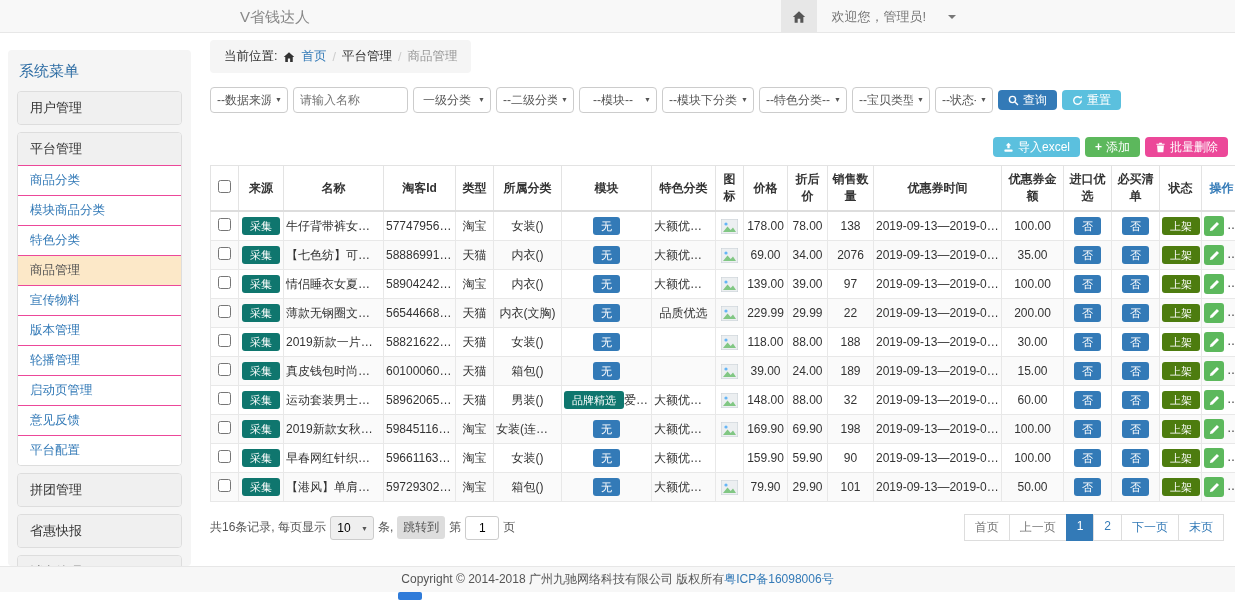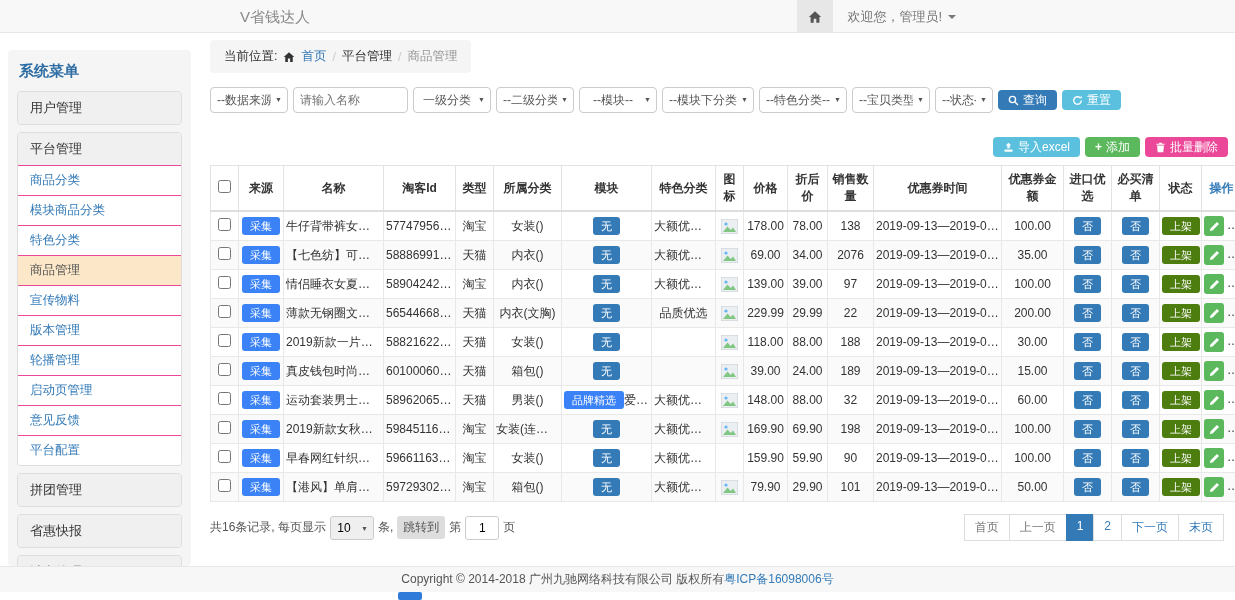--- a/index.html
+++ b/index.html
@@ -4,26 +4,26 @@
 <style>
   * { box-sizing: border-box; margin: 0; padding: 0; }
   body { font-family: "Liberation Sans", "DejaVu Sans", sans-serif; background: #fff; }
   .page { position: relative; width: 1235px; height: 600px; overflow: hidden; background: #fff; }
 
   
   .topbar { position: absolute; top: 0; left: 0; right: 0; height: 33px; background: #f8f8f8; border-bottom: 1px solid #e7e7e7; }
   .brand { position: absolute; left: 240px; top: 0; line-height: 33px; font-size: 15px; color: #888; }
   .topbar-right { position: absolute; right: 265px; top: 0; height: 33px; display: flex; align-items: stretch; }
   .home-btn { width: 36px; background: #e7e7e7; display: flex; align-items: center; justify-content: center; cursor: pointer; }
-  .user-menu { display: flex; align-items: center; gap: 6px; padding: 0 14px; font-size: 13px; color: #777; cursor: pointer; }
+  .user-menu { display: flex; align-items: center; gap: 22px; padding: 0 14px; font-size: 13px; color: #777; cursor: pointer; }
   .caret-down { width: 0; height: 0; border-left: 4px solid transparent; border-right: 4px solid transparent; border-top: 4px solid #777; }
 
   
   .sidebar { position: absolute; left: 8px; top: 50px; width: 183px; height: 516px; background: #f5f5f5; border-radius: 4px; padding: 10px 9px; overflow: hidden; }
-  .sidebar-title { color: #2e6da4; font-size: 15px; font-weight: bold; padding: 2px 2px 10px 2px; }
+  .sidebar-title { color: #2e6da4; font-size: 15px; font-weight: normal; padding: 2px 2px 10px 2px; }
   .panel { background: #fff; border: 1px solid #ddd; border-radius: 4px; margin-bottom: 7px; overflow: hidden; }
   .panel-heading { background: #f0f0f0; padding: 7px 12px; font-size: 13px; color: #333; cursor: pointer; }
   .panel-body { background: #fff; }
   .side-link { padding: 6px 12px; font-size: 12.5px; color: #337ab7; border-top: 1px solid #ec4899; cursor: pointer; }
   .side-link.active { background: #fce8c8; color: #555; }
 
   
   .main { position: absolute; left: 210px; top: 40px; width: 1018px; }
   .breadcrumb { display: inline-flex; align-items: center; gap: 6px; background: #f5f5f5; border-radius: 4px; padding: 8px 14px; font-size: 12.5px; color: #333; margin-bottom: 14px; }
   .breadcrumb .link { color: #337ab7; cursor: pointer; }
@@ -42,21 +42,21 @@
   .btn-danger-soft { background: #ec4899; }
 
   .toolbar { display: flex; justify-content: flex-end; gap: 5px; margin-bottom: 8px; }
 
   
   table.grid { width: 100%; border-collapse: collapse; table-layout: fixed; font-size: 12px; color: #333; }
   table.grid th { border: 1px solid #e3e3e3; border-bottom: 2px solid #ddd; padding: 5px 2px; font-weight: bold; text-align: center; background: #fff; }
   table.grid td { border: 1px solid #e8e8e8; padding: 4px 2px; text-align: center; vertical-align: middle; overflow: hidden; white-space: nowrap; text-overflow: ellipsis; }
   table.grid tr:nth-child(even) td { background: #fafafa; }
   .badge { display: inline-block; padding: 2px 8px; border-radius: 3px; font-size: 11px; color: #fff; line-height: 1.3; }
-  .badge-orange { background: #3b82f6; }
+  .badge-orange { background: #0f766e; }
   .badge-blue { background: #337ab7; cursor: pointer; }
   .badge-green { background: #4d7c0f; cursor: pointer; }
   .op-btn { display: inline-flex; align-items: center; justify-content: center; width: 20px; height: 20px; border-radius: 3px; border: none; cursor: pointer; vertical-align: middle; }
   .op-edit { background: #5cb85c; margin-right: 3px; }
   .op-del { background: #d9534f; }
   .th-op { color: #337ab7; }
 
   
   .pager-row { display: flex; justify-content: space-between; align-items: center; margin-top: 12px; font-size: 12px; color: #555; }
   .pager-left { display: flex; align-items: center; gap: 4px; }

